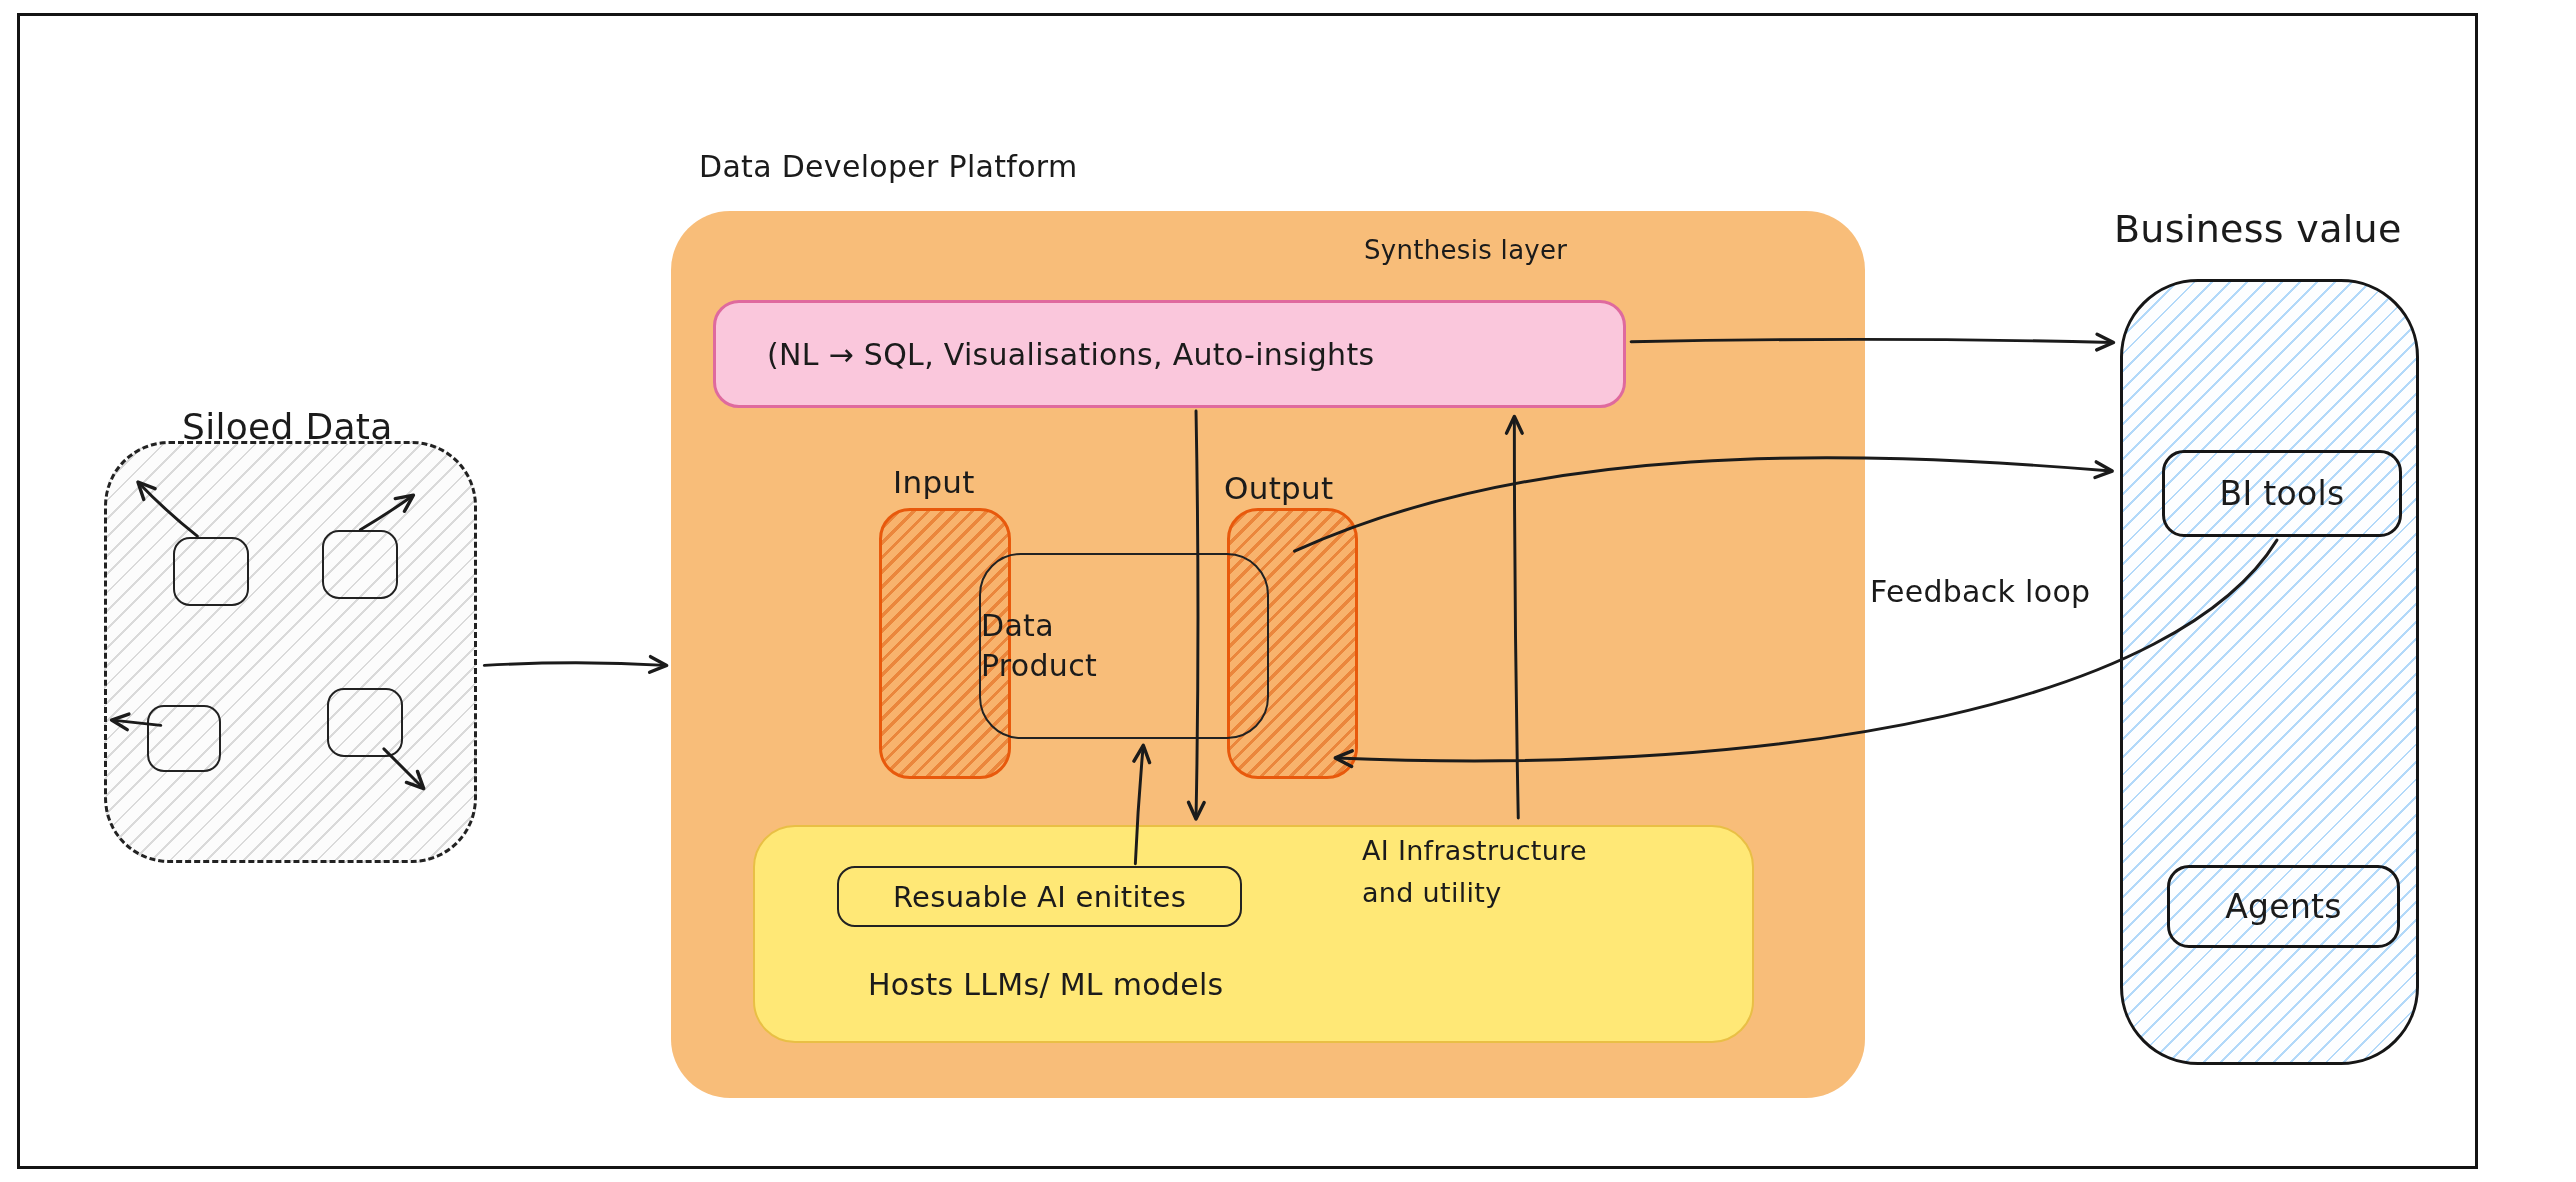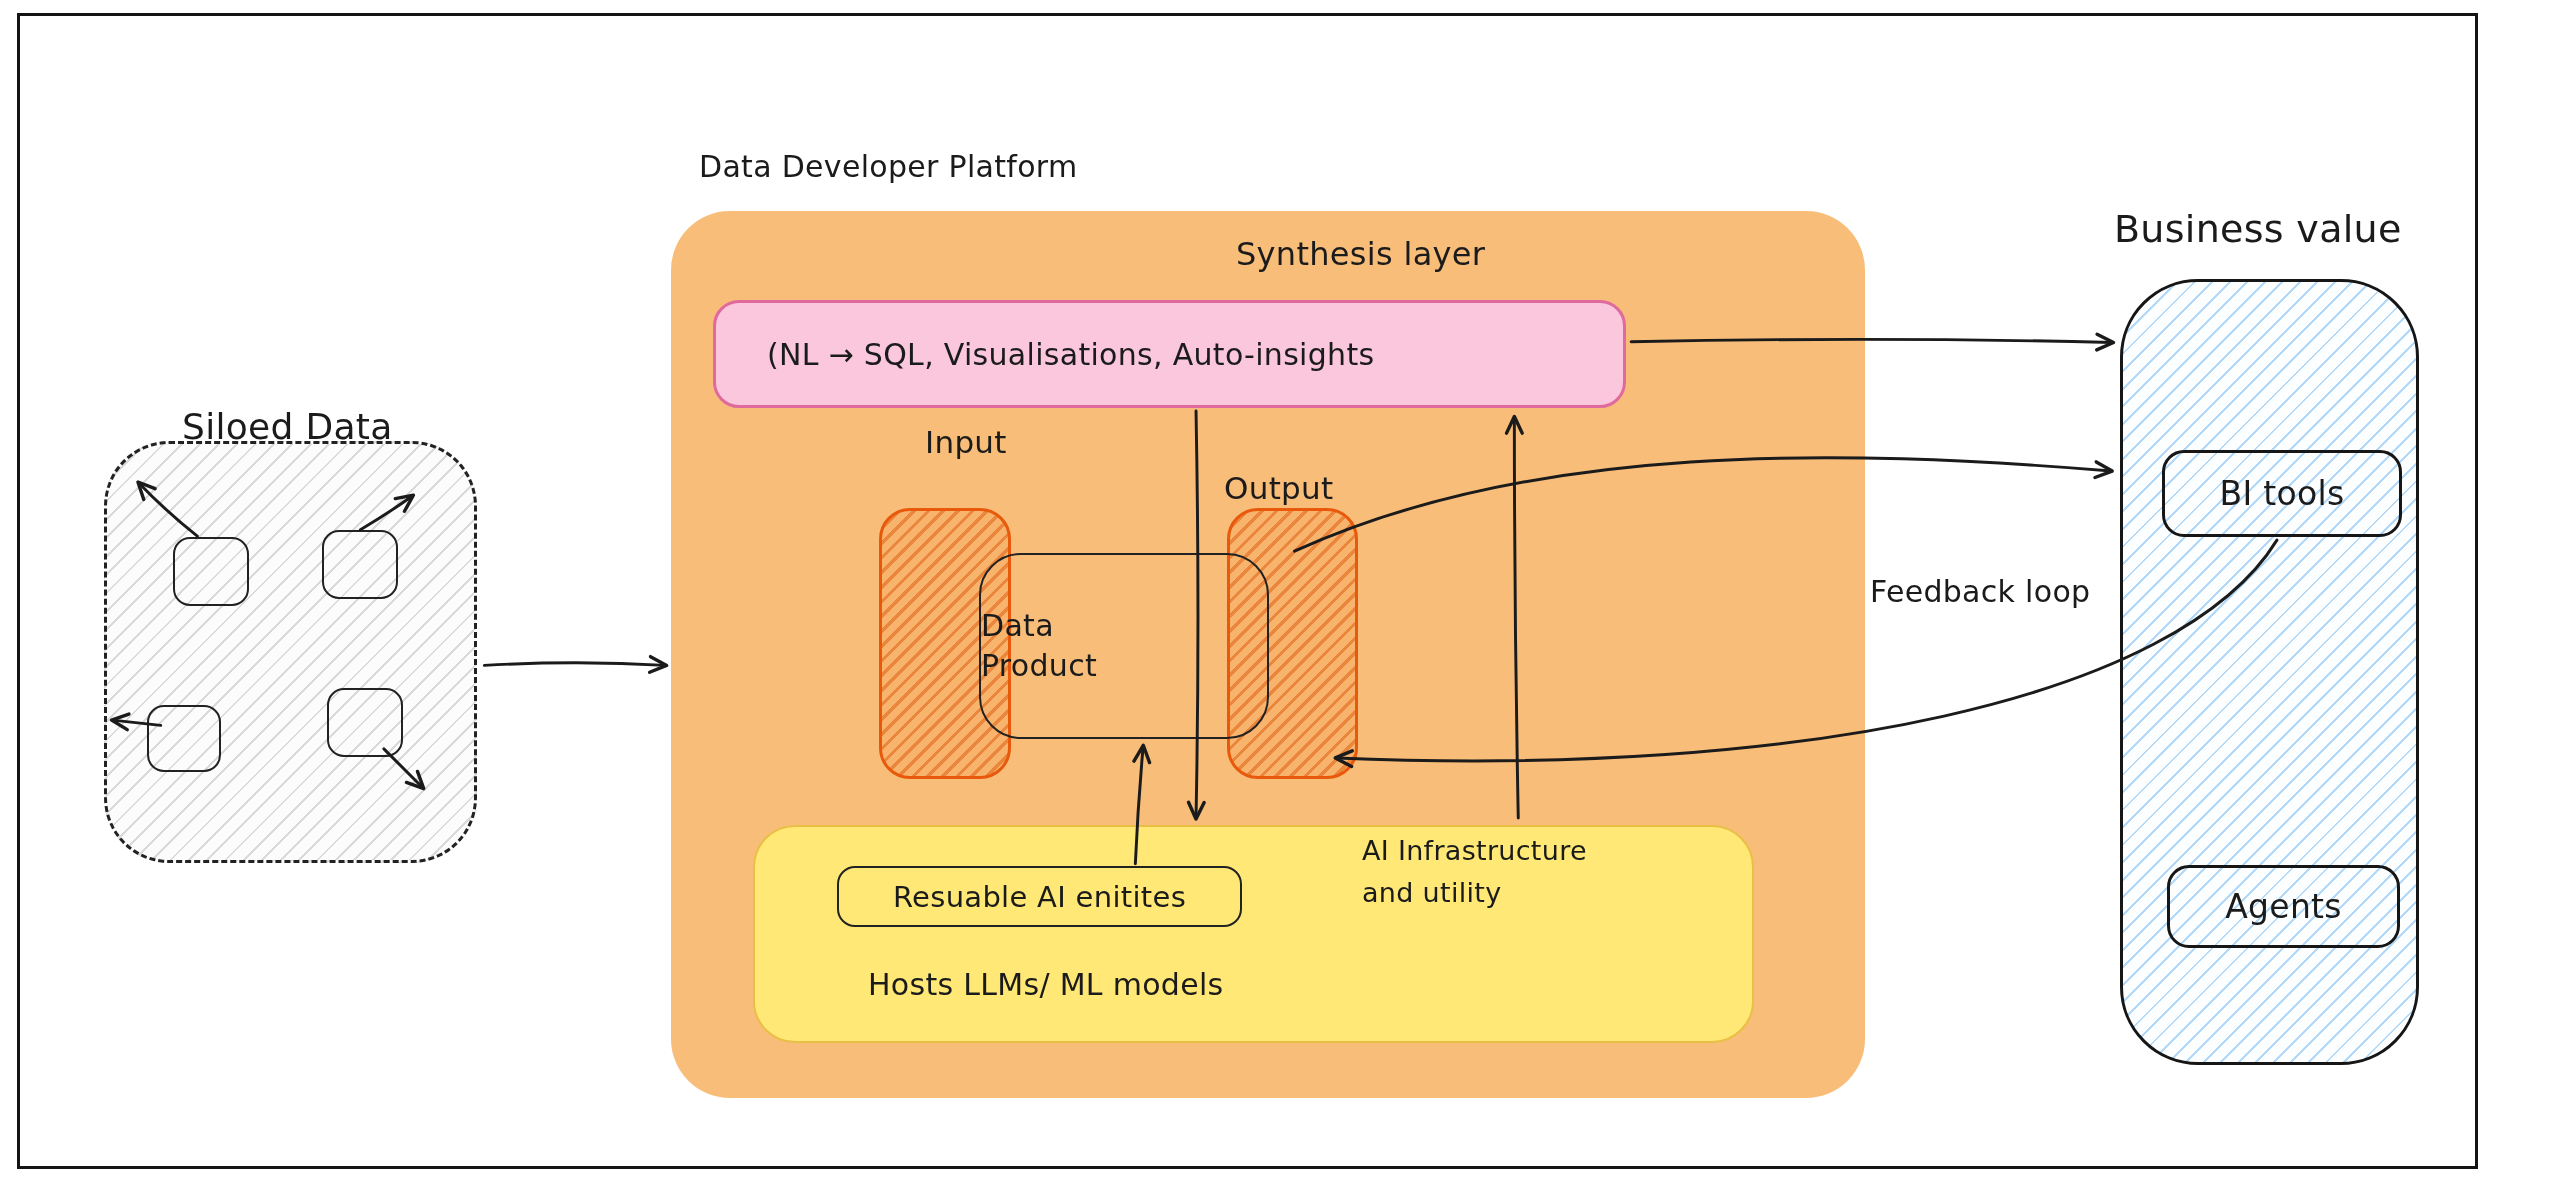--- a/index.html
+++ b/index.html
@@ -49,32 +49,32 @@
   .sq3 { left: 147px; top: 705px; width: 74px; height: 67px; }
   .sq4 { left: 327px; top: 688px; width: 76px; height: 69px; }
 
   
   .platform-title { left: 699px; top: 149px; font-size: 30px; }
   .platform-box {
     left: 671px; top: 211px; width: 1194px; height: 887px;
     background: #f8bd79;
     border-radius: 59px;
   }
-  .synthesis-label { left: 1236px; top: 235px; font-size: 32px; }
+  .synthesis-label { left: 1364px; top: 235px; font-size: 26px; }
   .synthesis-box {
     left: 713px; top: 300px; width: 913px; height: 108px;
     background: #fac7dc;
     border: 3.3px solid #df6a9e;
     border-radius: 26px;
     display: flex; align-items: center;
     padding-left: 51px;
     font-size: 30px;
     letter-spacing: 0.3px;
   }
-  .input-label  { left: 893px; top: 424px; font-size: 31px; margin-left: 32px; }
+  .input-label  { left: 893px; top: 464px; font-size: 31px; }
   .output-label { left: 1224px; top: 450px; font-size: 31px; margin-top: 20px; }
   .io-box {
     position: absolute;
     border: 3.3px solid #e8590c;
     border-radius: 31px;
     background-color: rgba(250, 160, 90, 0.35);
     background-image: repeating-linear-gradient(135deg,
       rgba(224, 98, 20, 0.55) 0px, rgba(224, 98, 20, 0.55) 3.3px,
       transparent 3.3px, transparent 10.4px);
   }

